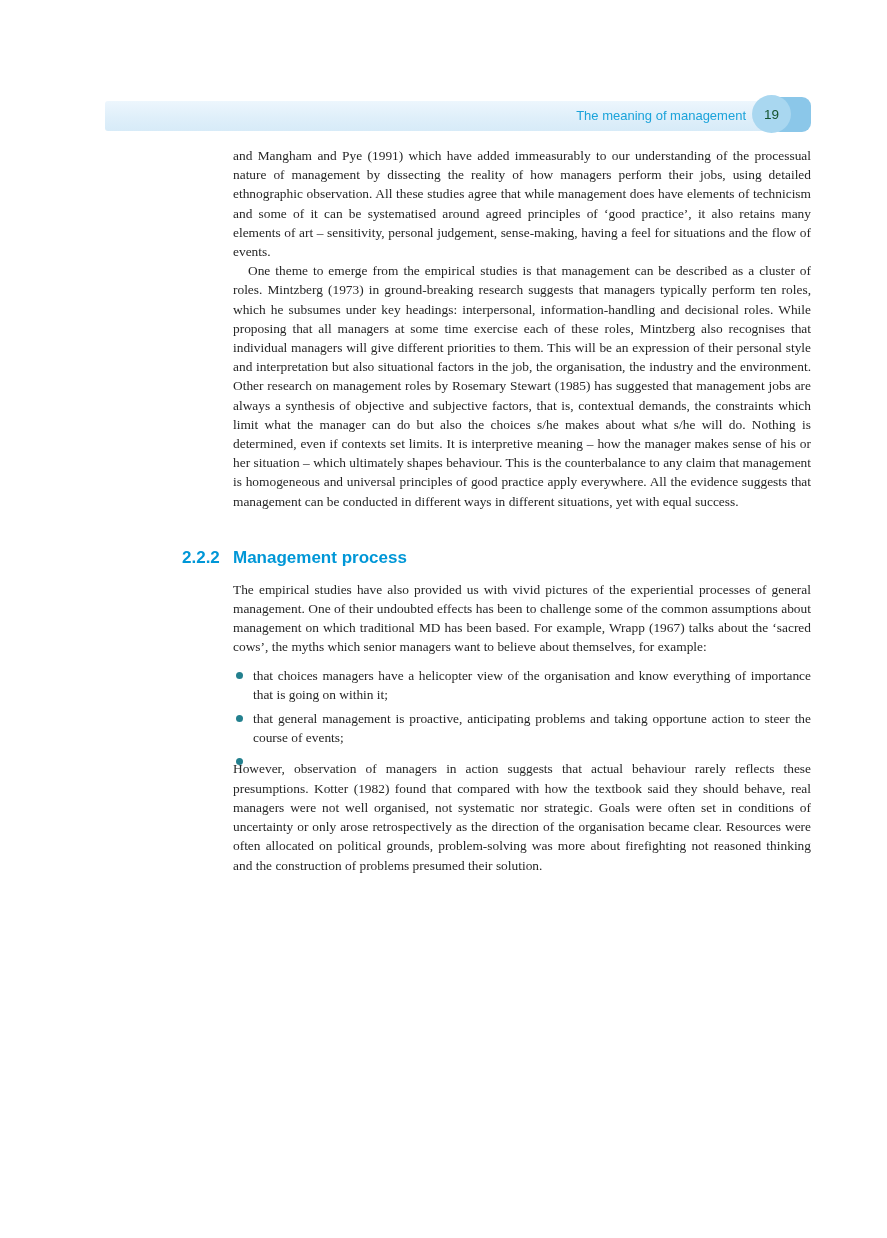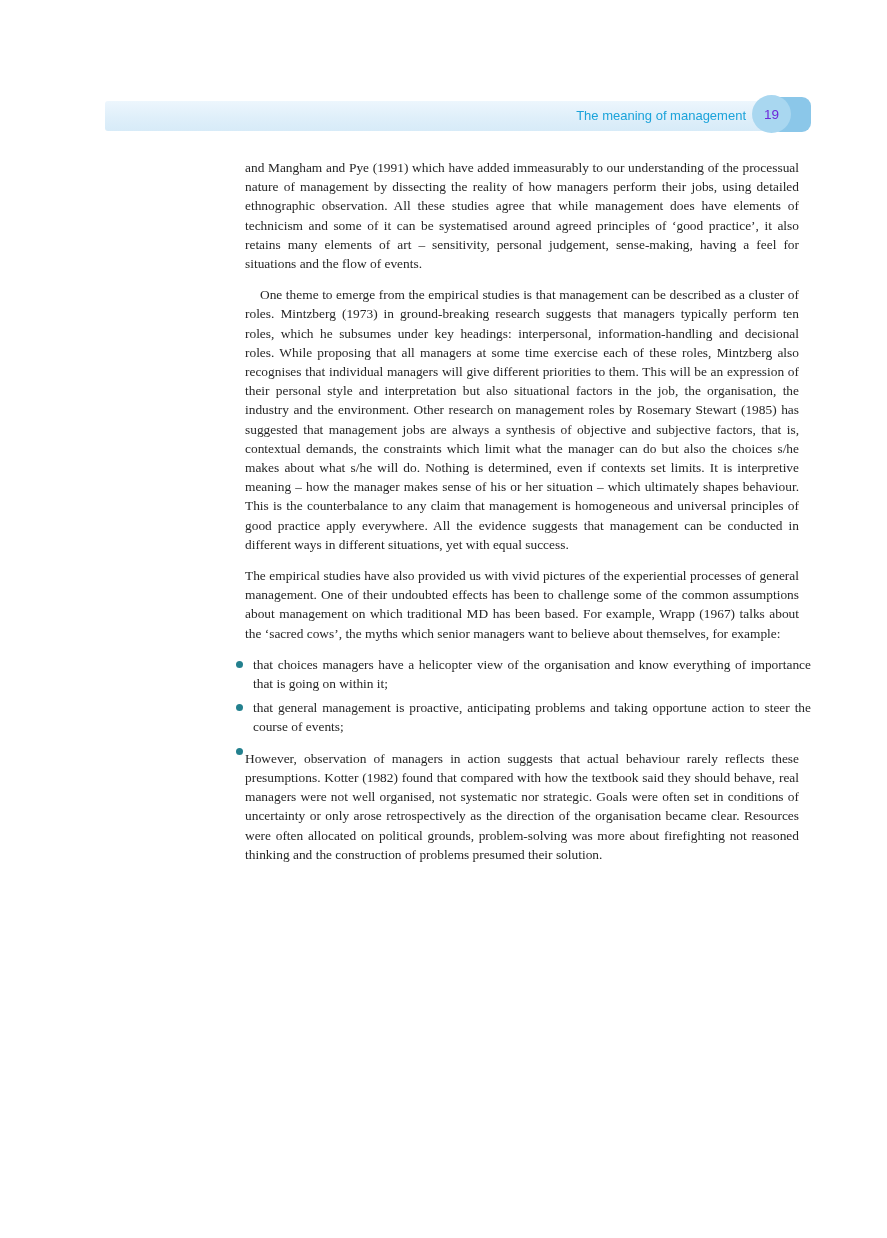--- a/index.html
+++ b/index.html
@@ -27,35 +27,35 @@
   }
   .header-circle {
     position:absolute; left:752px; top:95px;
     width:39px; height:38px;
     background:#a9d7f0;
     border-radius:50%;
     display:flex; align-items:center; justify-content:center;
   }
   .page-number {
     font-family:"Liberation Sans", sans-serif;
-    font-size:13.5px; color:#6d28d9;
+    font-size:13.5px; color:#14532d;
   }
   .running-title {
     position:absolute; right:141px; top:108px;
     font-family:"Liberation Sans", sans-serif;
     font-size:13px; color:#1ba3da;
   }
 
   
   .body-col {
     position:absolute; left:233px; top:146px; width:578px;
     font-size:13.4px; line-height:19.2px;
     text-align:justify;
   }
-  .body-col p { margin:12px; }
+  .body-col p { margin:0; }
   p.indent { text-indent:15px; }
   p.after-heading { margin-top:12px; }
 
   
   .section-heading {
     position:relative;
     margin-top:37px; margin-bottom:0;
     font-family:"Liberation Sans", sans-serif;
     font-weight:bold; font-size:17px; line-height:20px;
     color:#0097d7;
@@ -92,20 +92,24 @@
     <span class="page-number">19</span>
   </div>
   <div class="running-title">The meaning of management</div>
 
   <div class="body-col">
 
     <p>and Mangham and Pye (1991) which have added immeasurably to our understanding of the processual nature of management by dissecting the reality of how managers perform their jobs, using detailed ethnographic observation. All these studies agree that while management does have elements of technicism and some of it can be systematised around agreed principles of ‘good practice’, it also retains many elements of art – sensitivity, personal judgement, sense-making, having a feel for situations and the flow of events.</p>
 
     <p class="indent">One theme to emerge from the empirical studies is that management can be described as a cluster of roles. Mintzberg (1973) in ground-breaking research suggests that managers typically perform ten roles, which he subsumes under key headings: interpersonal, information-handling and decisional roles. While proposing that all managers at some time exercise each of these roles, Mintzberg also recognises that individual managers will give different priorities to them. This will be an expression of their personal style and interpretation but also situational factors in the job, the organisation, the industry and the environment. Other research on management roles by Rosemary Stewart (1985) has suggested that management jobs are always a synthesis of objective and subjective factors, that is, contextual demands, the constraints which limit what the manager can do but also the choices s/he makes about what s/he will do. Nothing is determined, even if contexts set limits. It is interpretive meaning – how the manager makes sense of his or her situation – which ultimately shapes behaviour. This is the counterbalance to any claim that management is homogeneous and universal principles of good practice apply everywhere. All the evidence suggests that management can be conducted in different ways in different situations, yet with equal success.</p>
 
+    <h2 class="section-heading">
+      <span class="sec-num">2.2.2</span>
+      <span>Management process</span>
+    </h2>
 
     <p class="after-heading">The empirical studies have also provided us with vivid pictures of the experiential processes of general management. One of their undoubted effects has been to challenge some of the common assumptions about management on which traditional MD has been based. For example, Wrapp (1967) talks about the ‘sacred cows’, the myths which senior managers want to believe about themselves, for example:</p>
 
     <ul class="bullets">
       <li>
         <span class="bullet-dot"></span>
         <span>that choices managers have a helicopter view of the organisation and know everything of importance that is going on within it;</span>
       </li>
       <li>
         <span class="bullet-dot"></span>

